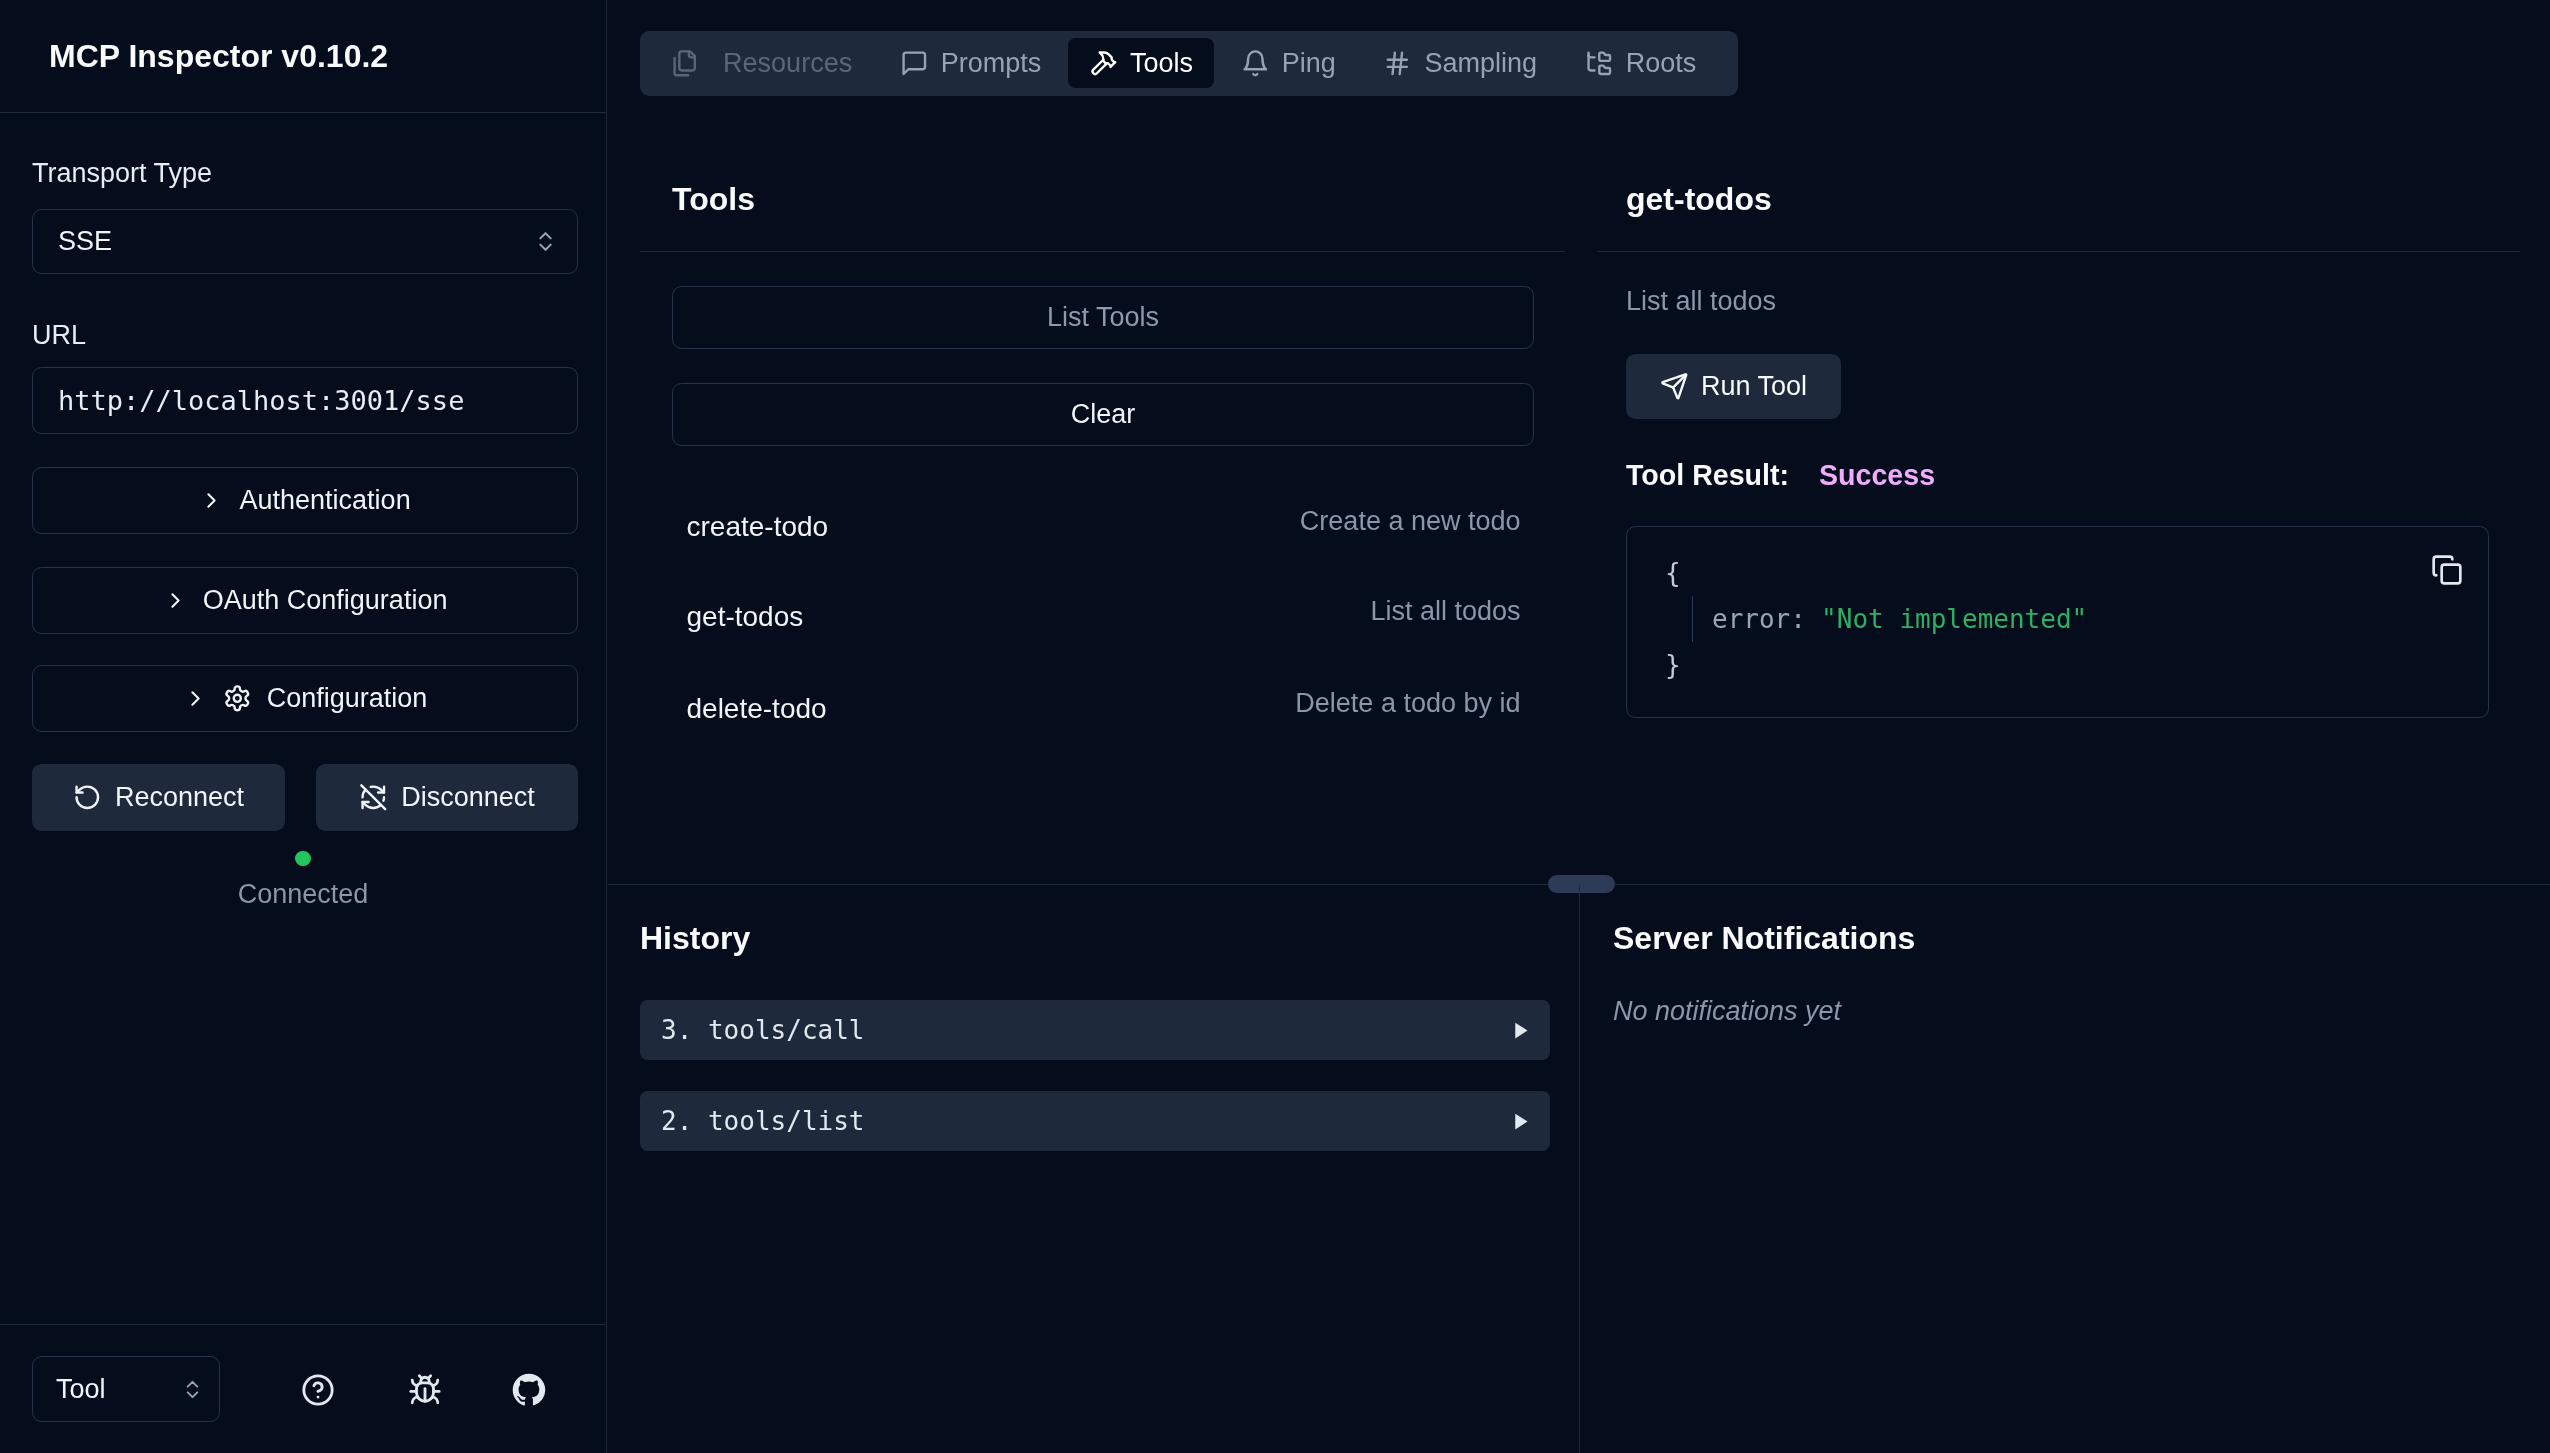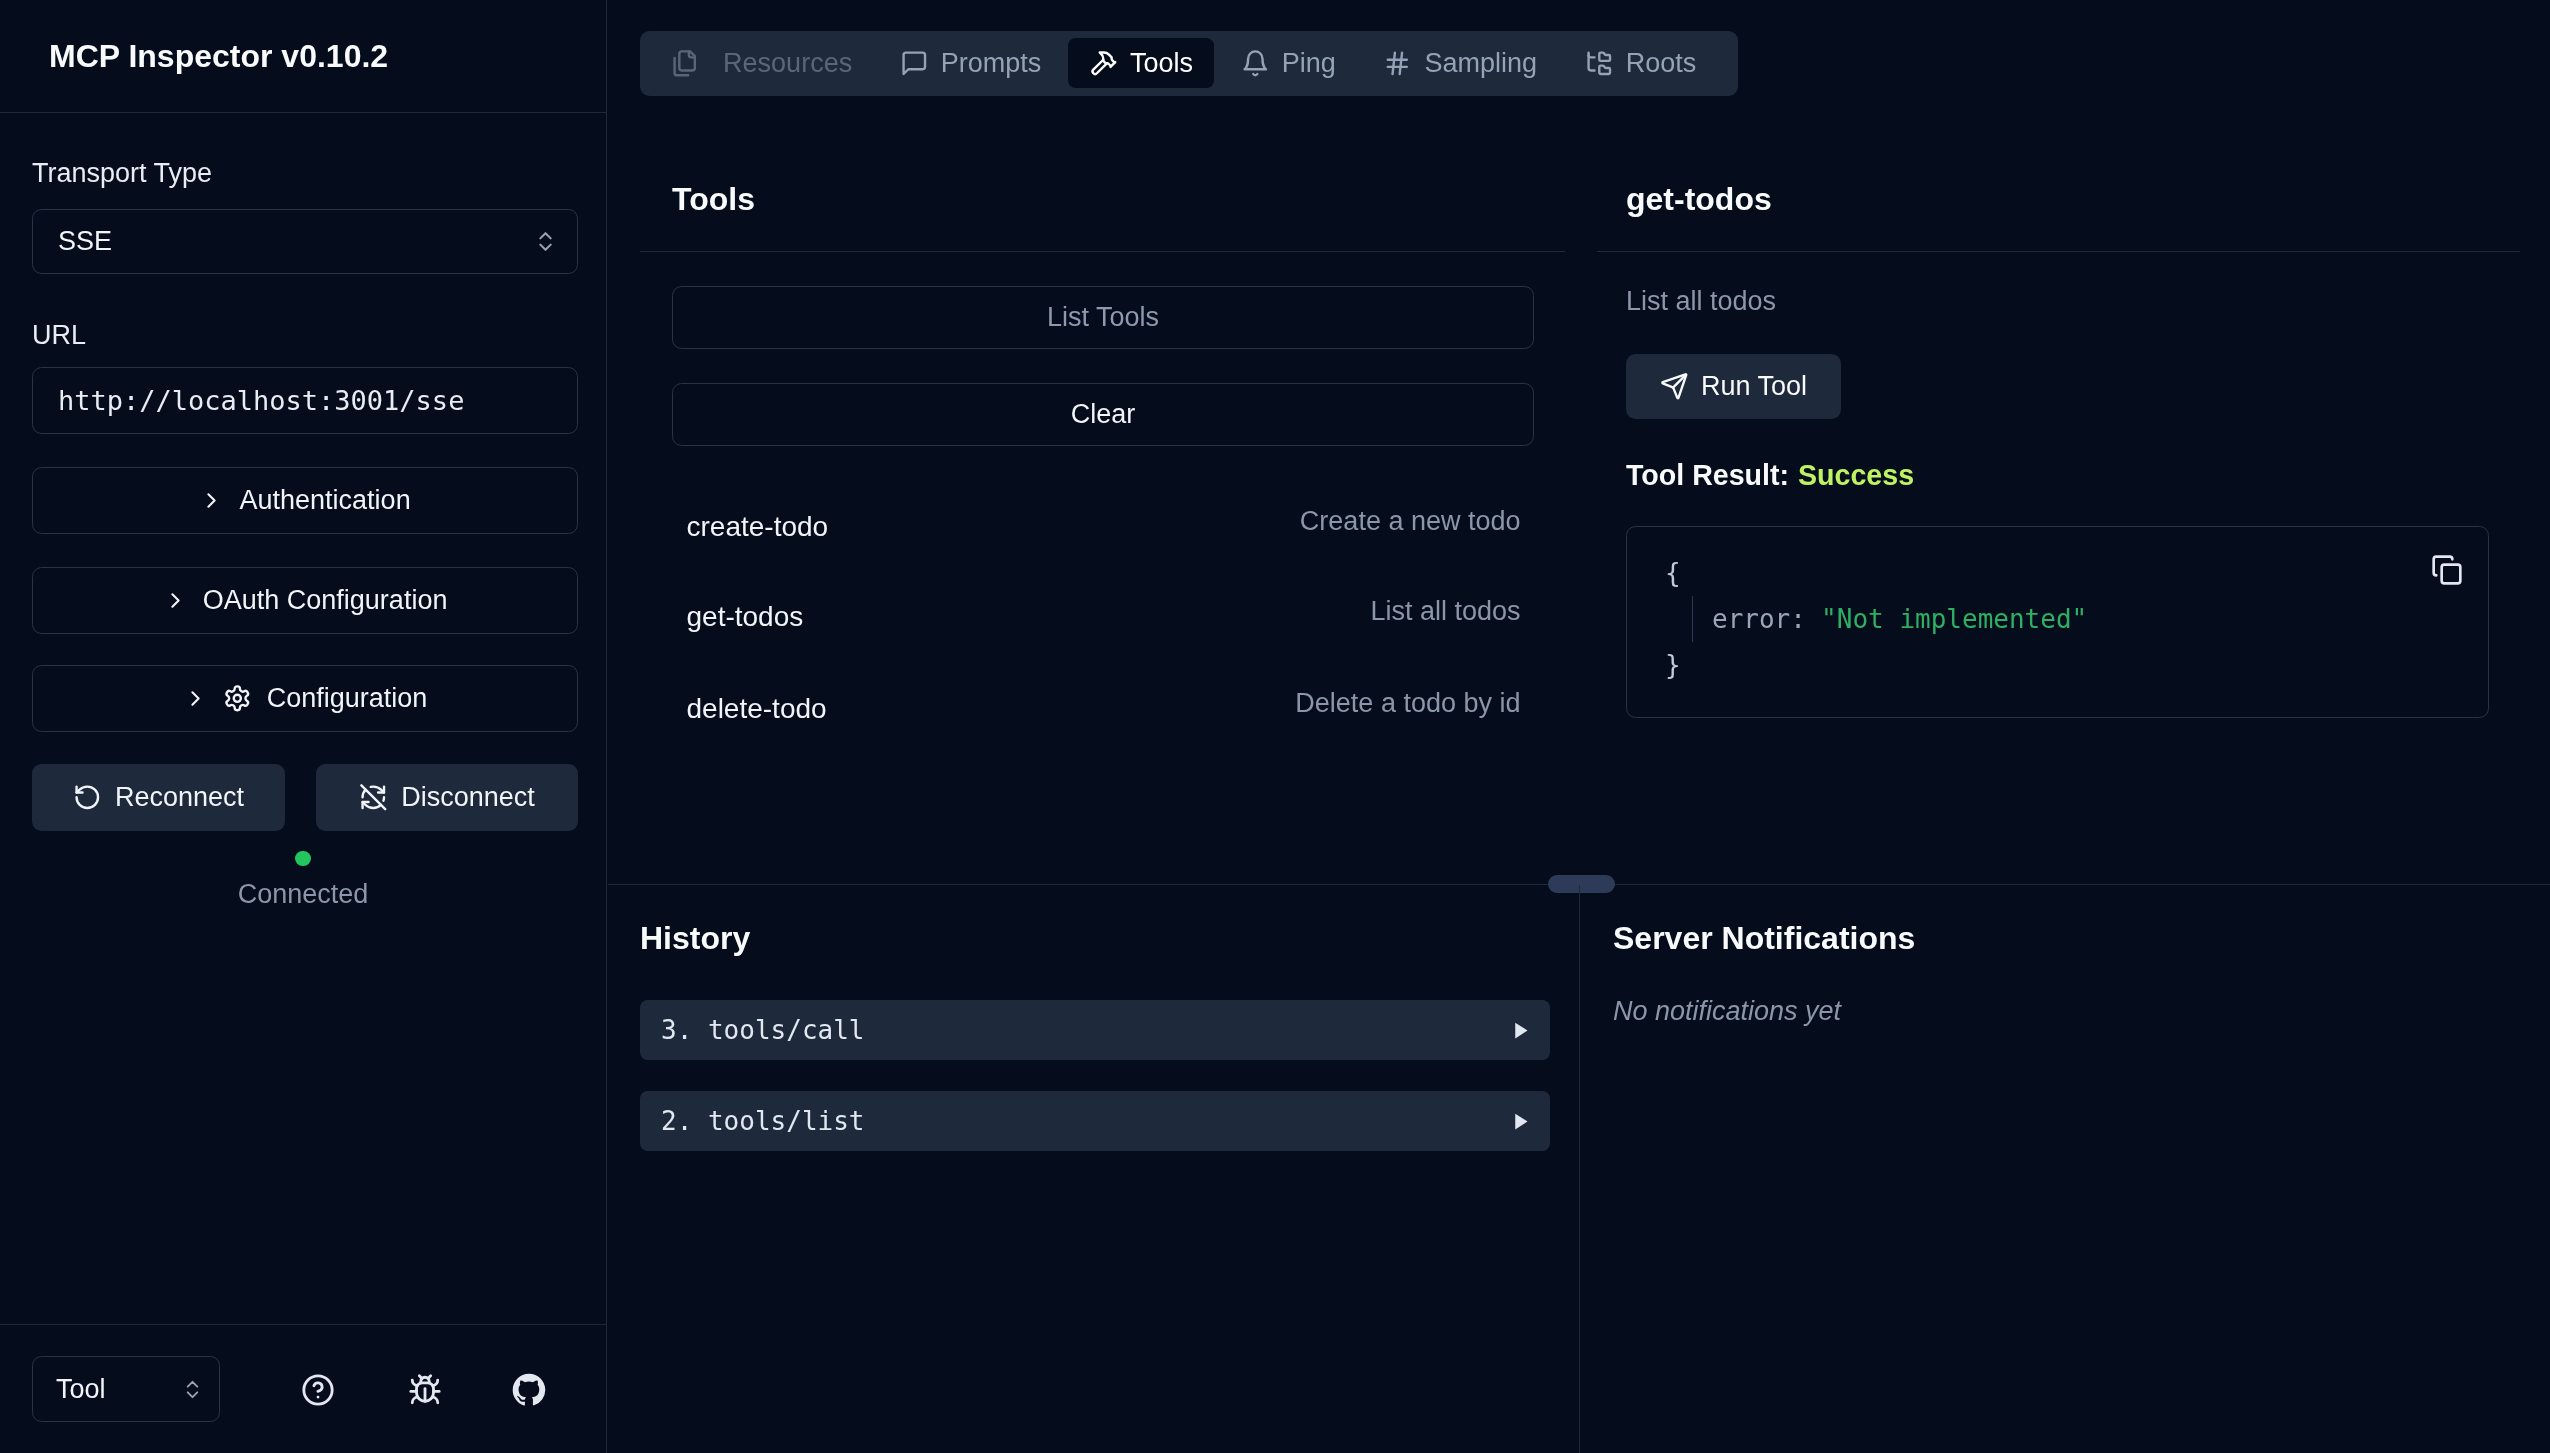--- a/index.html
+++ b/index.html
@@ -83,21 +83,21 @@
   .tool-desc { font-size:27px; color:#8b96a9; }
 
   .detail-desc { position:absolute; left:1018px; top:286px; font-size:27px; color:#8b96a9; }
   .run-btn {
     position:absolute; left:1018px; top:354px; width:215px; height:65px;
     background:#1e293b; border:none; border-radius:9.5px;
     display:flex; align-items:center; justify-content:center; gap:12.4px;
     color:#f8fafc; font-size:27px; font-weight:500; cursor:pointer;
   }
   .result-line { position:absolute; left:1018px; top:459px; font-size:28.6px; font-weight:600; color:#f8fafc; }
-  .result-success { color:#bef264; margin-left:1px; }
+  .result-success { color:#f0abfc; margin-left:22px; }
 
   .code-block { position:absolute; left:1018px; top:526px; width:863px; height:192px; border:1px solid #273349; border-radius:9.5px; }
   .code-content { position:absolute; left:38px; top:23px; font-size:26px; line-height:46px; color:#c3cad6; }
   .code-indent { margin-left:27px; padding-left:19px; border-left:1px solid #2b3954; }
   .code-key { color:#9aa5b8; }
   .code-string { color:#2eaf63; margin-left:15.2px; }
   .copy-btn { position:absolute; right:25px; top:27px; color:#e2e8f0; background:none; border:none; cursor:pointer; }
 
   .hsplit-line { position:absolute; left:0; top:884px; width:1943px; height:1px; background:#1e293b; }
   .hsplit-handle { position:absolute; left:940px; top:875px; width:67px; height:18px; border-radius:9.5px; background:#2e3b58; cursor:row-resize; }

